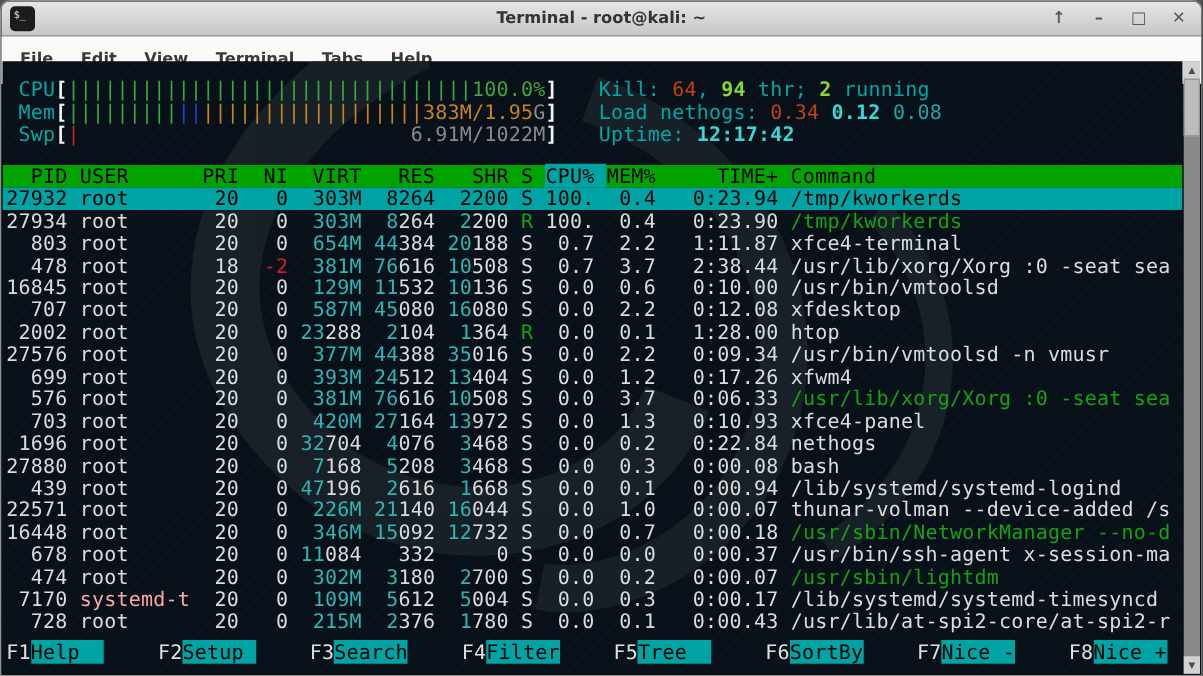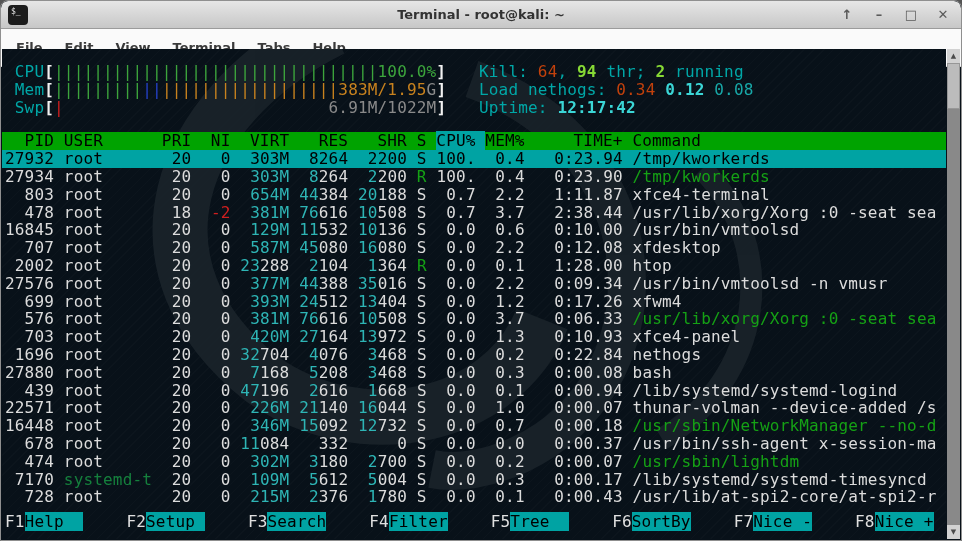--- a/index.html
+++ b/index.html
@@ -63,21 +63,21 @@
   .c-bcyan   { color:#3bd6d6; font-weight:bold; }
   .c-mcyan   { color:#18a8a8;margin-top:40px; }
   .c-ncyan   { color:#2eb5b5; }
   .c-green   { color:#3ca53c; }
   .c-bgreen  { color:#86d935; font-weight:bold; }
   .c-cmdgrn  { color:#15a115; }
   .c-orange  { color:#c8821e; }
   .c-blue    { color:#2441c8; }
   .c-red     { color:#d01f1f; }
   .c-gray    { color:#8a8a8a; }
-  .c-dim     { color:#15803d;text-align:right; }
+  .c-dim     { color:#fca5a5;text-align:right; }
   .c-white   { color:#dcdcdc; }
   .c-bwhite  { color:#c2410c; font-weight:normal; }
   .bracket   { color:#f2f2f2; font-weight:bold; }
   .hdr-row   { background:#00a300; color:#000; }
   .hdr-row .sort-col { background:#00a3a3; }
   .prow.selected { background:#00a3a3; }
   .prow.selected span { color:#000 !important; font-weight:normal !important; }
   
   .fbar { margin-top:auto; margin-bottom:8px; display:flex; white-space:pre;
           position:relative; z-index:1; padding-left:3px;gap:43px; }

